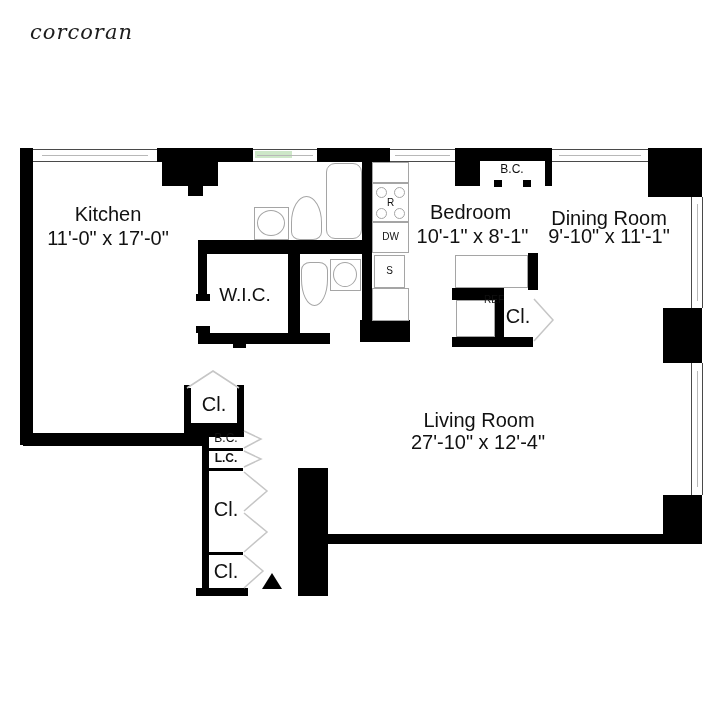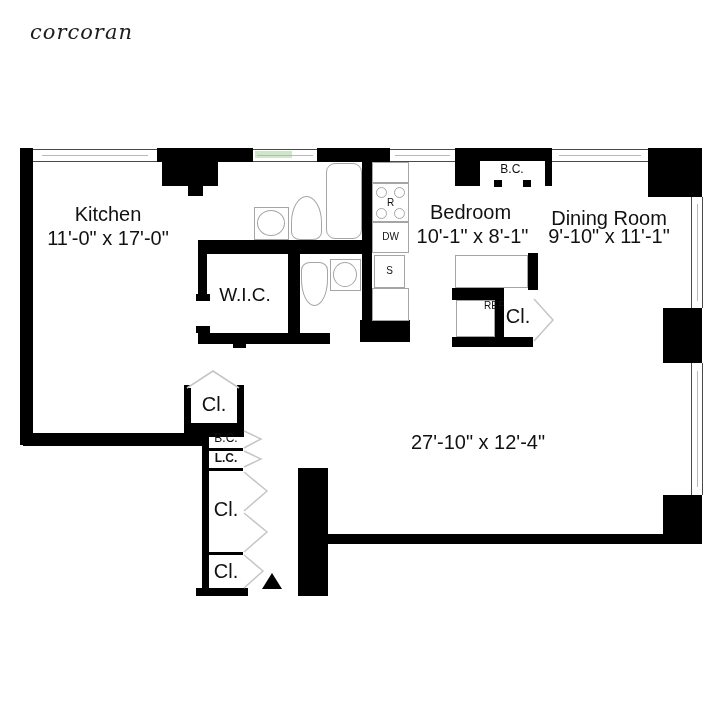--- a/index.html
+++ b/index.html
@@ -98,21 +98,21 @@
   <div class="fx" style="left:374px;top:255px;width:31px;height:33px;"></div>
   <div class="lbl tiny" style="left:374px;top:265px;width:31px;">S</div>
   <div class="fx" style="left:372px;top:288px;width:37px;height:33px;"></div>
 
   <div class="fx" style="left:455px;top:255px;width:73px;height:33px;"></div>
   <div class="wall" style="left:528px;top:253px;width:10px;height:37px;"></div>
   <div class="wall" style="left:452px;top:288px;width:51px;height:12px;"></div>
   <div class="wall" style="left:495px;top:288px;width:9px;height:54px;"></div>
   <div class="wall" style="left:452px;top:337px;width:81px;height:10px;"></div>
   <div class="fx" style="left:456px;top:300px;width:39px;height:37px;"></div>
-  <div class="lbl tiny" style="left:456px;top:300px;width:52px;padding-left:12px;">REF</div>
+  <div class="lbl tiny" style="left:456px;top:294px;width:52px;padding-left:12px;">REF</div>
   <div class="lbl cl" style="left:502px;top:305px;width:32px;">Cl.</div>
   <svg class="chev" style="left:533px;top:298px;" width="22" height="44">
     <polyline points="1,1 20,22 1,43" fill="#ffffff" stroke="#c6c6c6" stroke-width="1.5"></polyline>
   </svg>
 
   <div class="wall" style="left:184px;top:385px;width:7px;height:40px;"></div>
   <div class="wall" style="left:237px;top:385px;width:7px;height:52px;"></div>
   <div class="wall" style="left:184px;top:423px;width:60px;height:14px;"></div>
   <svg class="chev" style="left:186px;top:369px;" width="54" height="20">
     <polyline points="1,19 27,2 53,19" fill="#ffffff" stroke="#c6c6c6" stroke-width="1.5"></polyline>
@@ -150,15 +150,16 @@
   <div class="lbl room" style="left:28px;top:227px;width:160px;">11'-0" x 17'-0"</div>
 
   <div class="lbl room" style="left:203px;top:285px;width:84px;font-size:19px;">W.I.C.</div>
 
   <div class="lbl room" style="left:413px;top:201px;width:115px;">Bedroom</div>
   <div class="lbl room" style="left:405px;top:225px;width:135px;">10'-1" x 8'-1"</div>
 
   <div class="lbl room" style="left:543px;top:183px;width:132px;margin-top:24px;">Dining Room</div>
   <div class="lbl room" style="left:540px;top:225px;width:138px;">9'-10" x 11'-1"</div>
 
+  <div class="lbl room" style="left:418px;top:409px;width:122px;">Living Room</div>
   <div class="lbl room" style="left:403px;top:431px;width:150px;">27'-10" x 12'-4"</div>
 
 </div>
 
 </body></html>

